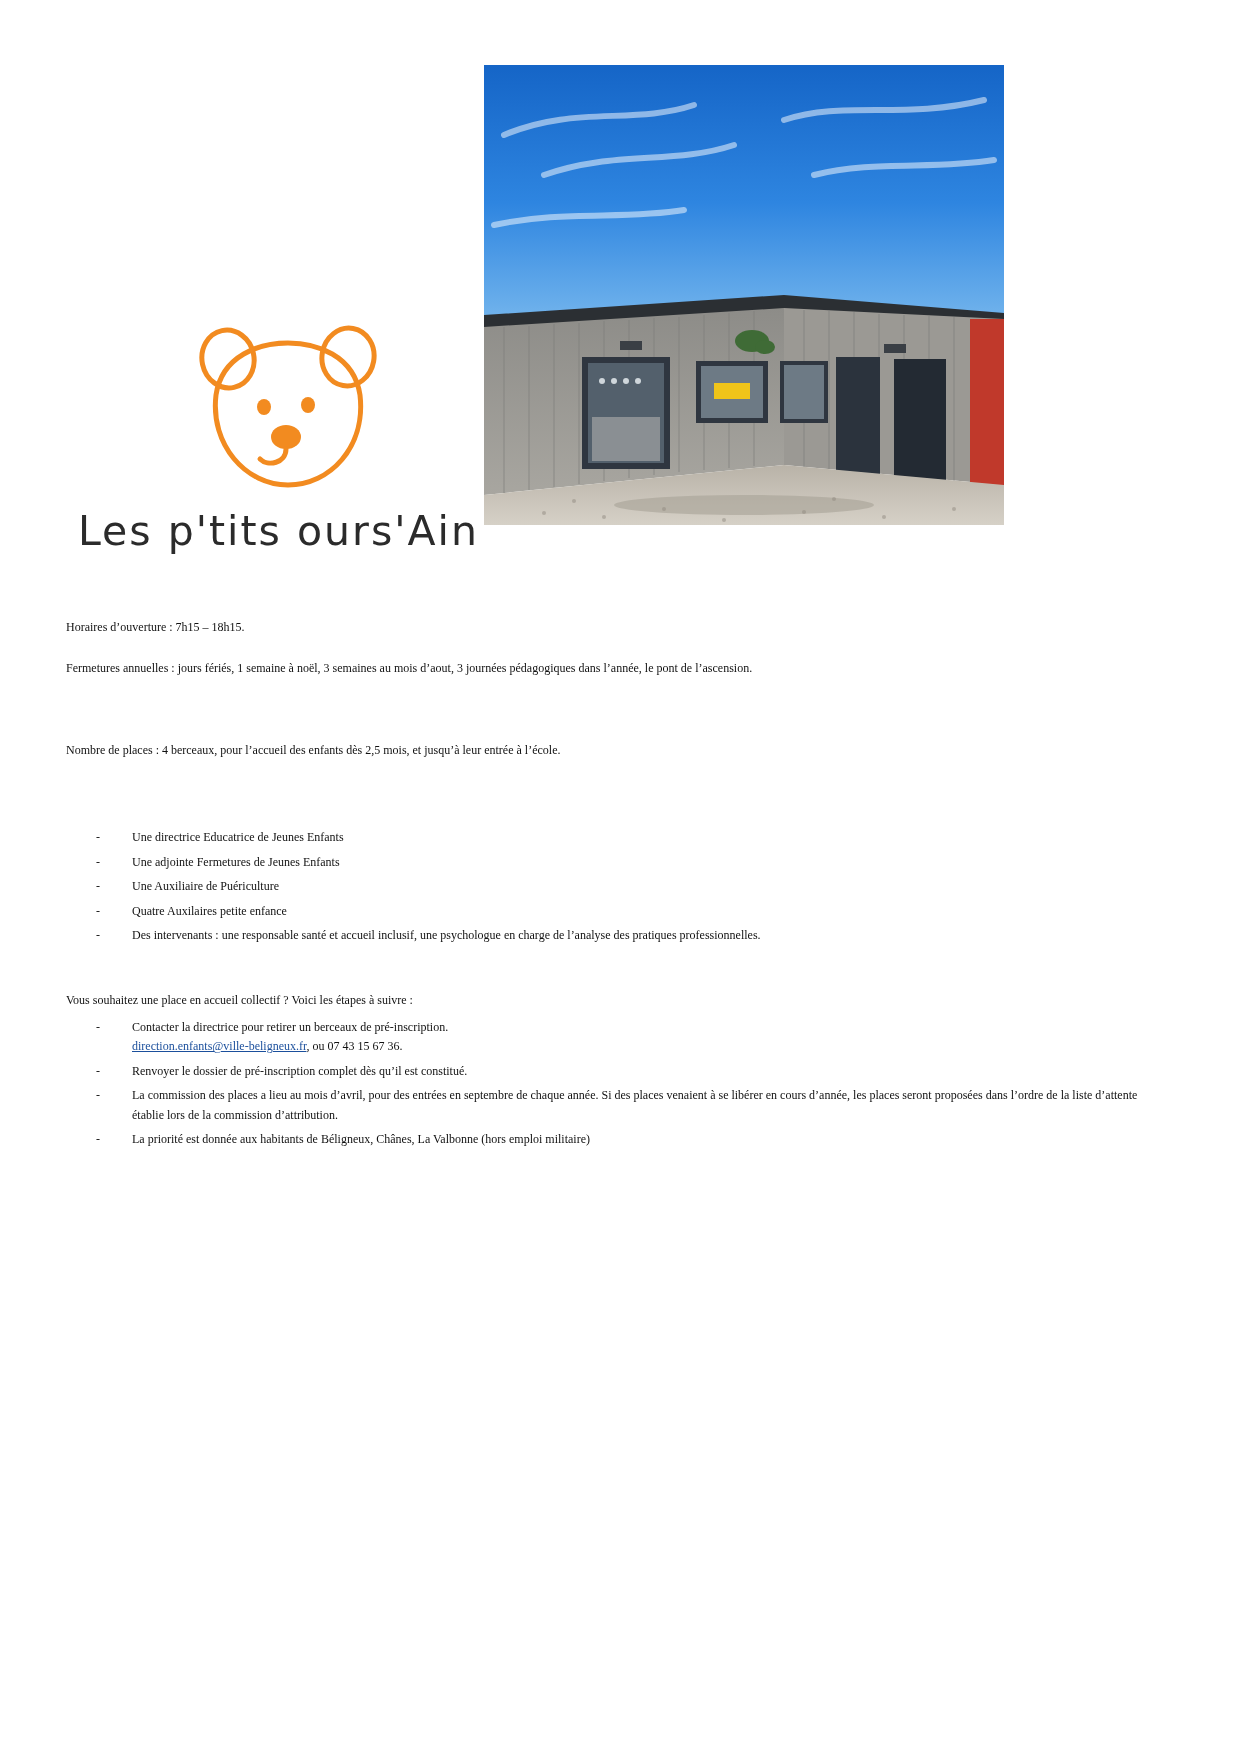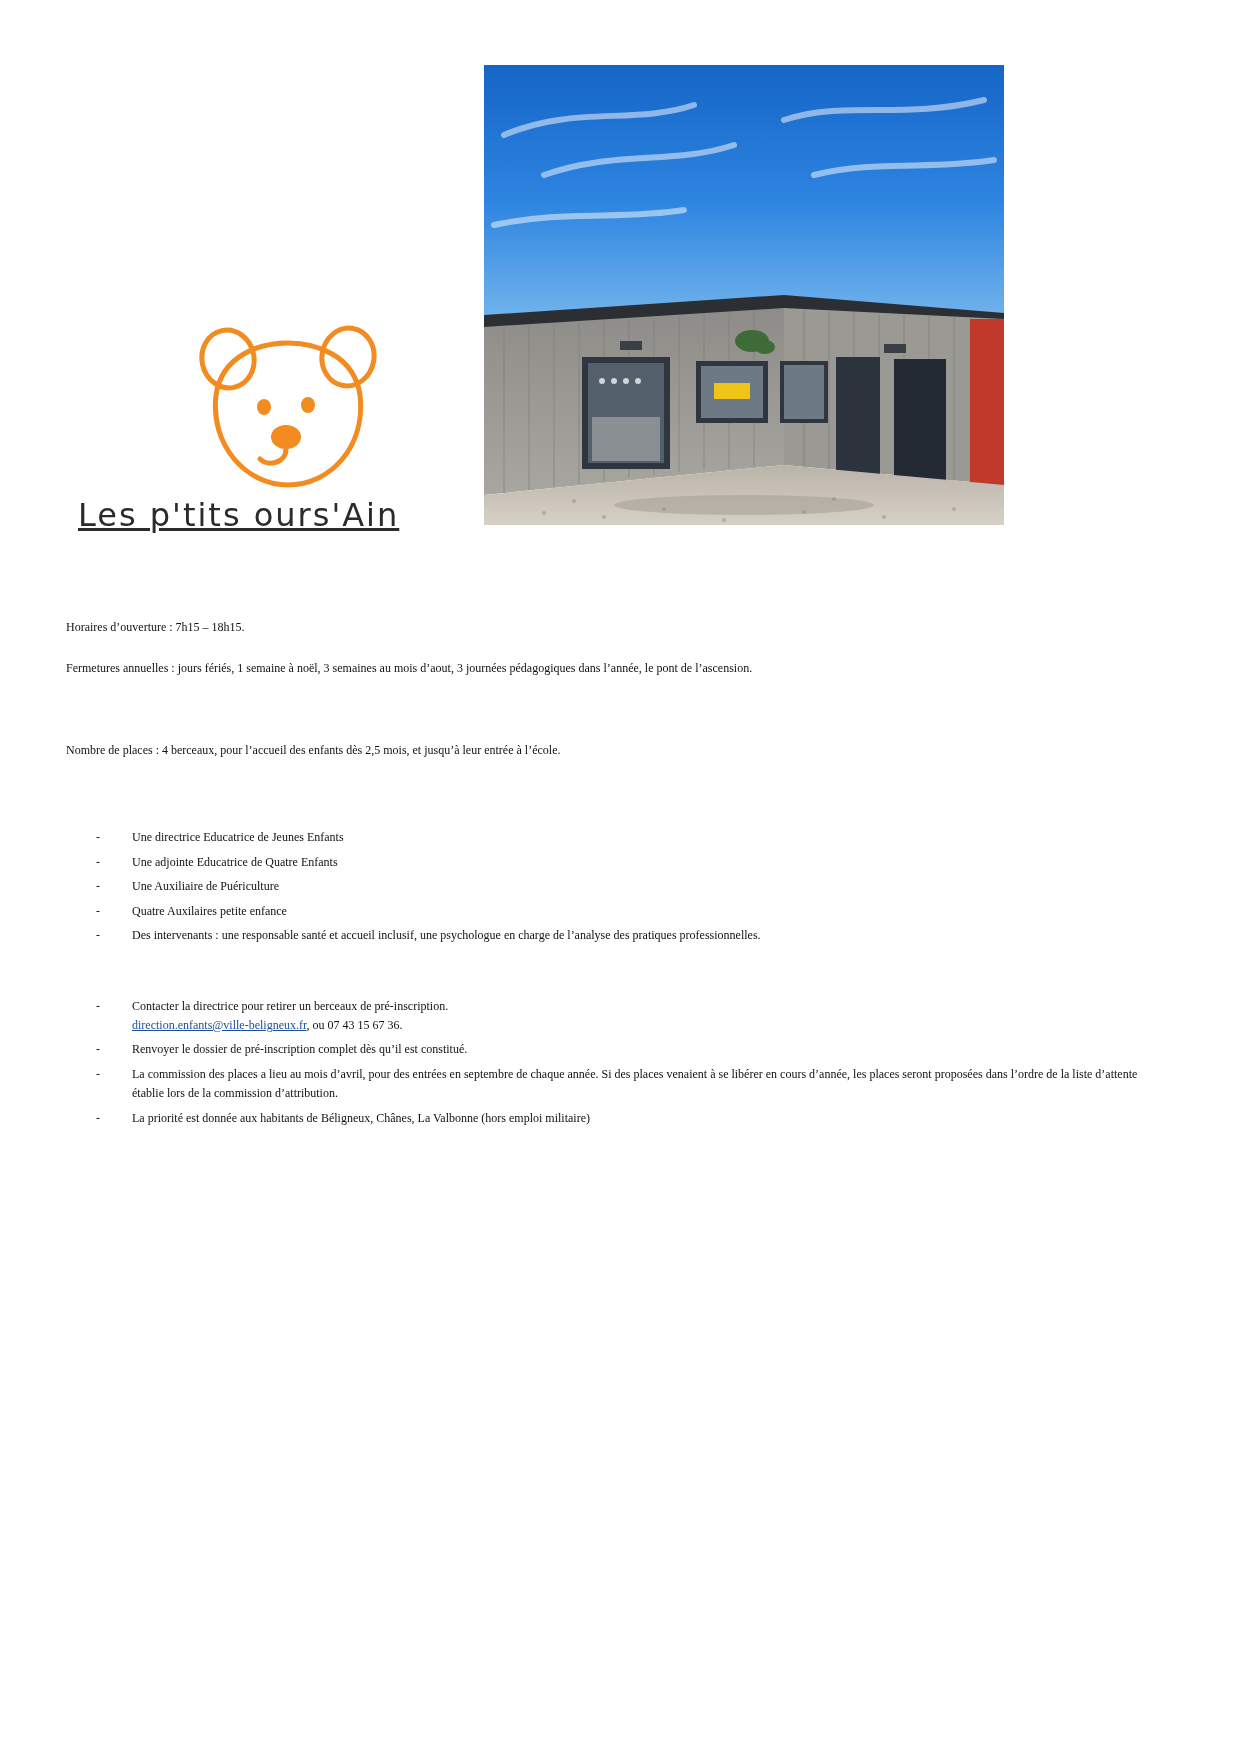--- a/index.html
+++ b/index.html
@@ -37,27 +37,26 @@
     width: 430px;
   }
   .bear-logo {
     position: absolute;
     left: 120px;
     top: -25px;
   }
   .logo-wordmark {
     position: absolute;
     left: 0px;
-    top: 146px;
+    top: 157px;
     font-family: "DejaVu Sans", sans-serif;
-    font-size: 32px;
+    font-size: 41px;
     letter-spacing: 2px;
     color: #2b2b2b;
     white-space: nowrap;
-    text-decoration: underline;
   }
 
   
   .photo {
     position: absolute;
     left: 484px;
     top: 65px;
     width: 520px;
     height: 460px;
     overflow: hidden;
@@ -246,38 +245,39 @@
     <div class="spacer-lg"></div>
 
 
     <ul class="dash-list">
       <li>
         <span class="dash">-</span>
         <span>Une directrice Educatrice de Jeunes Enfants</span>
       </li>
       <li>
         <span class="dash">-</span>
-        <span>Une adjointe Educatrice de Quatre Enfants</span>
+        <span>Une adjointe Fermetures de Jeunes Enfants</span>
       </li>
       <li>
         <span class="dash">-</span>
         <span>Une Auxiliaire de Puériculture</span>
       </li>
       <li>
         <span class="dash">-</span>
         <span>Quatre Auxilaires petite enfance</span>
       </li>
       <li>
         <span class="dash">-</span>
         <span>Des intervenants : une responsable santé et accueil inclusif, une psychologue en charge de l’analyse des pratiques professionnelles.</span>
       </li>
     </ul>
 
     <div class="spacer-lg"></div>
 
+    <p class="para tight">Vous souhaitez une place en accueil collectif ? Voici les étapes à suivre :</p>
 
     <ul class="dash-list">
       <li>
         <span class="dash">-</span>
         <span>
           <span>Contacter la directrice pour retirer un berceaux de pré-inscription.</span><br>
           <a class="email-link" href="#">direction.enfants@ville-beligneux.fr</a><span>, ou 07 43 15 67 36.</span>
         </span>
       </li>
       <li>

